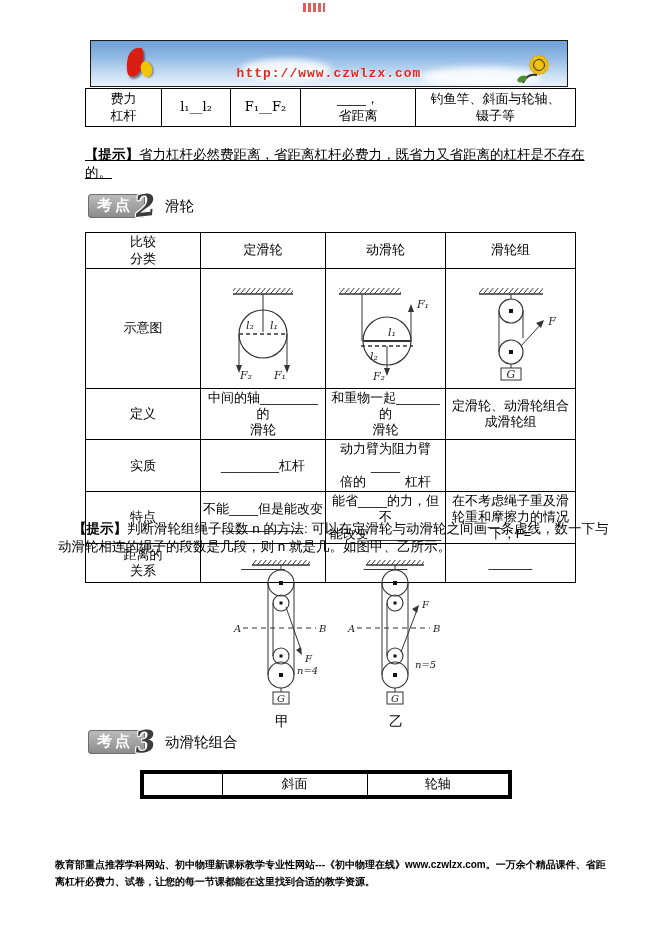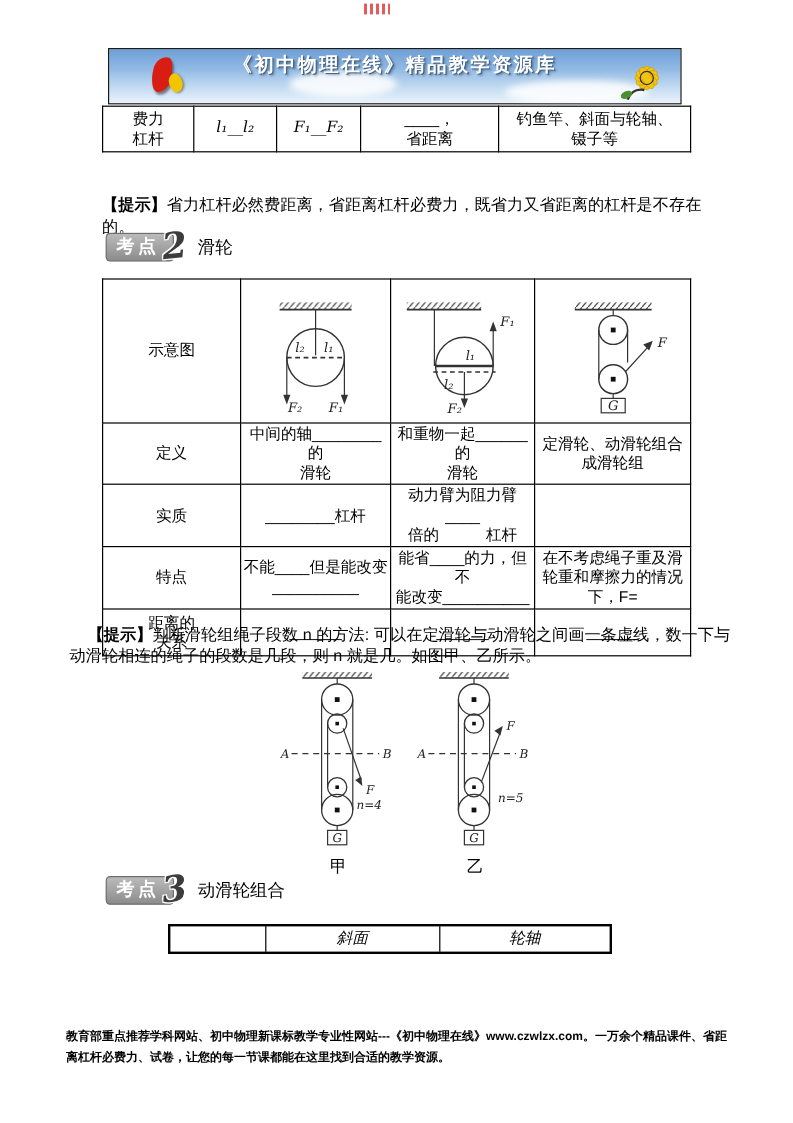--- a/index.html
+++ b/index.html
@@ -24,29 +24,29 @@
     border-radius:65% 35% 55% 45%/40% 60% 40% 60%;transform:rotate(14deg);
     box-shadow:2px 2px 2px rgba(40,40,40,.55);}
   .logo .yellow{position:absolute;left:20px;top:16px;width:11px;height:16px;background:#f3c400;
     border-radius:55% 45% 60% 40%/45% 55% 45% 55%;transform:rotate(-18deg);
     box-shadow:1px 1px 2px rgba(40,40,40,.5);}
   .sunflower{position:absolute;right:8px;top:4px;}
   
   table.t{border-collapse:collapse;table-layout:fixed;font-size:13px;}
   table.t td{border:1px solid #000;text-align:center;vertical-align:middle;
     white-space:pre-line;padding:1px 2px;line-height:1.25;overflow:hidden;}
-  .math{font-family:"DejaVu Serif",serif;font-style:italic;}
+  .math{font-family:"DejaVu Serif",serif;}
   #lever-table{position:absolute;left:85px;top:88px;width:490px;}
   #main-table{position:absolute;left:85px;top:232px;width:490px;}
-  #incline-table{position:absolute;left:140px;top:770px;width:368px;border:2px solid #000000;font-style:italic;}
+  #incline-table{position:absolute;left:140px;top:770px;width:368px;border:4px solid #000000;}
   #incline-table td{height:19px;}
   
   .hint{position:absolute;font-size:13.5px;line-height:1.35;}
   .hint .hl{font-weight:bold;}
-  #hint1{left:85px;top:162px;width:508px;}
+  #hint1{left:85px;top:146px;width:508px;text-decoration:underline;}
   #hint2{left:58px;top:520px;width:552px;text-indent:15px;}
   
   .kaodian{position:absolute;display:flex;align-items:center;height:30px;justify-content:space-between;}
   .kd-badge{display:inline-block;background:linear-gradient(180deg,#bdbdbd,#8a8a8a);
     color:#fff;font-weight:bold;font-size:15px;letter-spacing:3px;
     padding:2px 12px 3px 9px;border-radius:4px;box-shadow:inset 0 0 0 1px #6e6e6e;}
   .kd-num{font-family:"DejaVu Serif",serif;font-style:italic;font-weight:bold;font-size:30px;
     color:#3c3c3c;margin-left:-10px;line-height:1;transform:rotate(-6deg);position:relative;z-index:2;
     text-shadow:-1px -1px 0 #fff,1px -1px 0 #fff,-1px 1px 0 #fff,1px 1px 0 #fff;}
   .kd-title{margin-left:9px;font-size:14.5px;}
@@ -74,21 +74,21 @@
 
 <div class="top-mark"></div>
 
 <div class="banner">
   <div class="cloud" style="left:150px;top:18px;width:90px;height:22px;"></div>
   <div class="cloud" style="left:330px;top:26px;width:120px;height:20px;"></div>
   <div class="logo">
     <div class="red"></div>
       <div class="yellow"></div>
   </div>
-  <div class="banner-title">《初中物理在线》精品教学资源库</div>
+  <div class="banner-url">http://www.czwlzx.com</div>
   <svg class="sunflower" width="46" height="40" viewBox="0 0 46 40">
     <g transform="translate(26,20)">
       <g fill="#f2c411" stroke="#c99a08" stroke-width="0.5">
         <ellipse rx="4" ry="10" transform="rotate(0)"></ellipse>
         <ellipse rx="4" ry="10" transform="rotate(30)"></ellipse>
         <ellipse rx="4" ry="10" transform="rotate(60)"></ellipse>
         <ellipse rx="4" ry="10" transform="rotate(90)"></ellipse>
         <ellipse rx="4" ry="10" transform="rotate(120)"></ellipse>
         <ellipse rx="4" ry="10" transform="rotate(150)"></ellipse>
       </g>
@@ -132,20 +132,27 @@
 </div>
 
 <table class="t" id="main-table">
   <colgroup>
       <col style="width:115px">
       <col style="width:125px">
       <col style="width:120px">
       <col style="width:130px">
     </colgroup>
   <tbody>
+      <tr>
+    <td style="height:33px">比较
+分类</td>
+    <td>定滑轮</td>
+    <td>动滑轮</td>
+    <td>滑轮组</td>
+  </tr>
   <tr>
     <td style="height:100px">示意图</td>
     <td>
       <svg width="112" height="96" viewBox="0 0 112 96">
         <defs>
               <pattern id="h1" patternUnits="userSpaceOnUse" width="5" height="6">
                 <path d="M0,6 L5,0" stroke="#444" stroke-width="1"></path>
               </pattern>
             </defs>
         <rect x="26" y="2" width="60" height="5.5" fill="url(#h1)" stroke="none"></rect>

